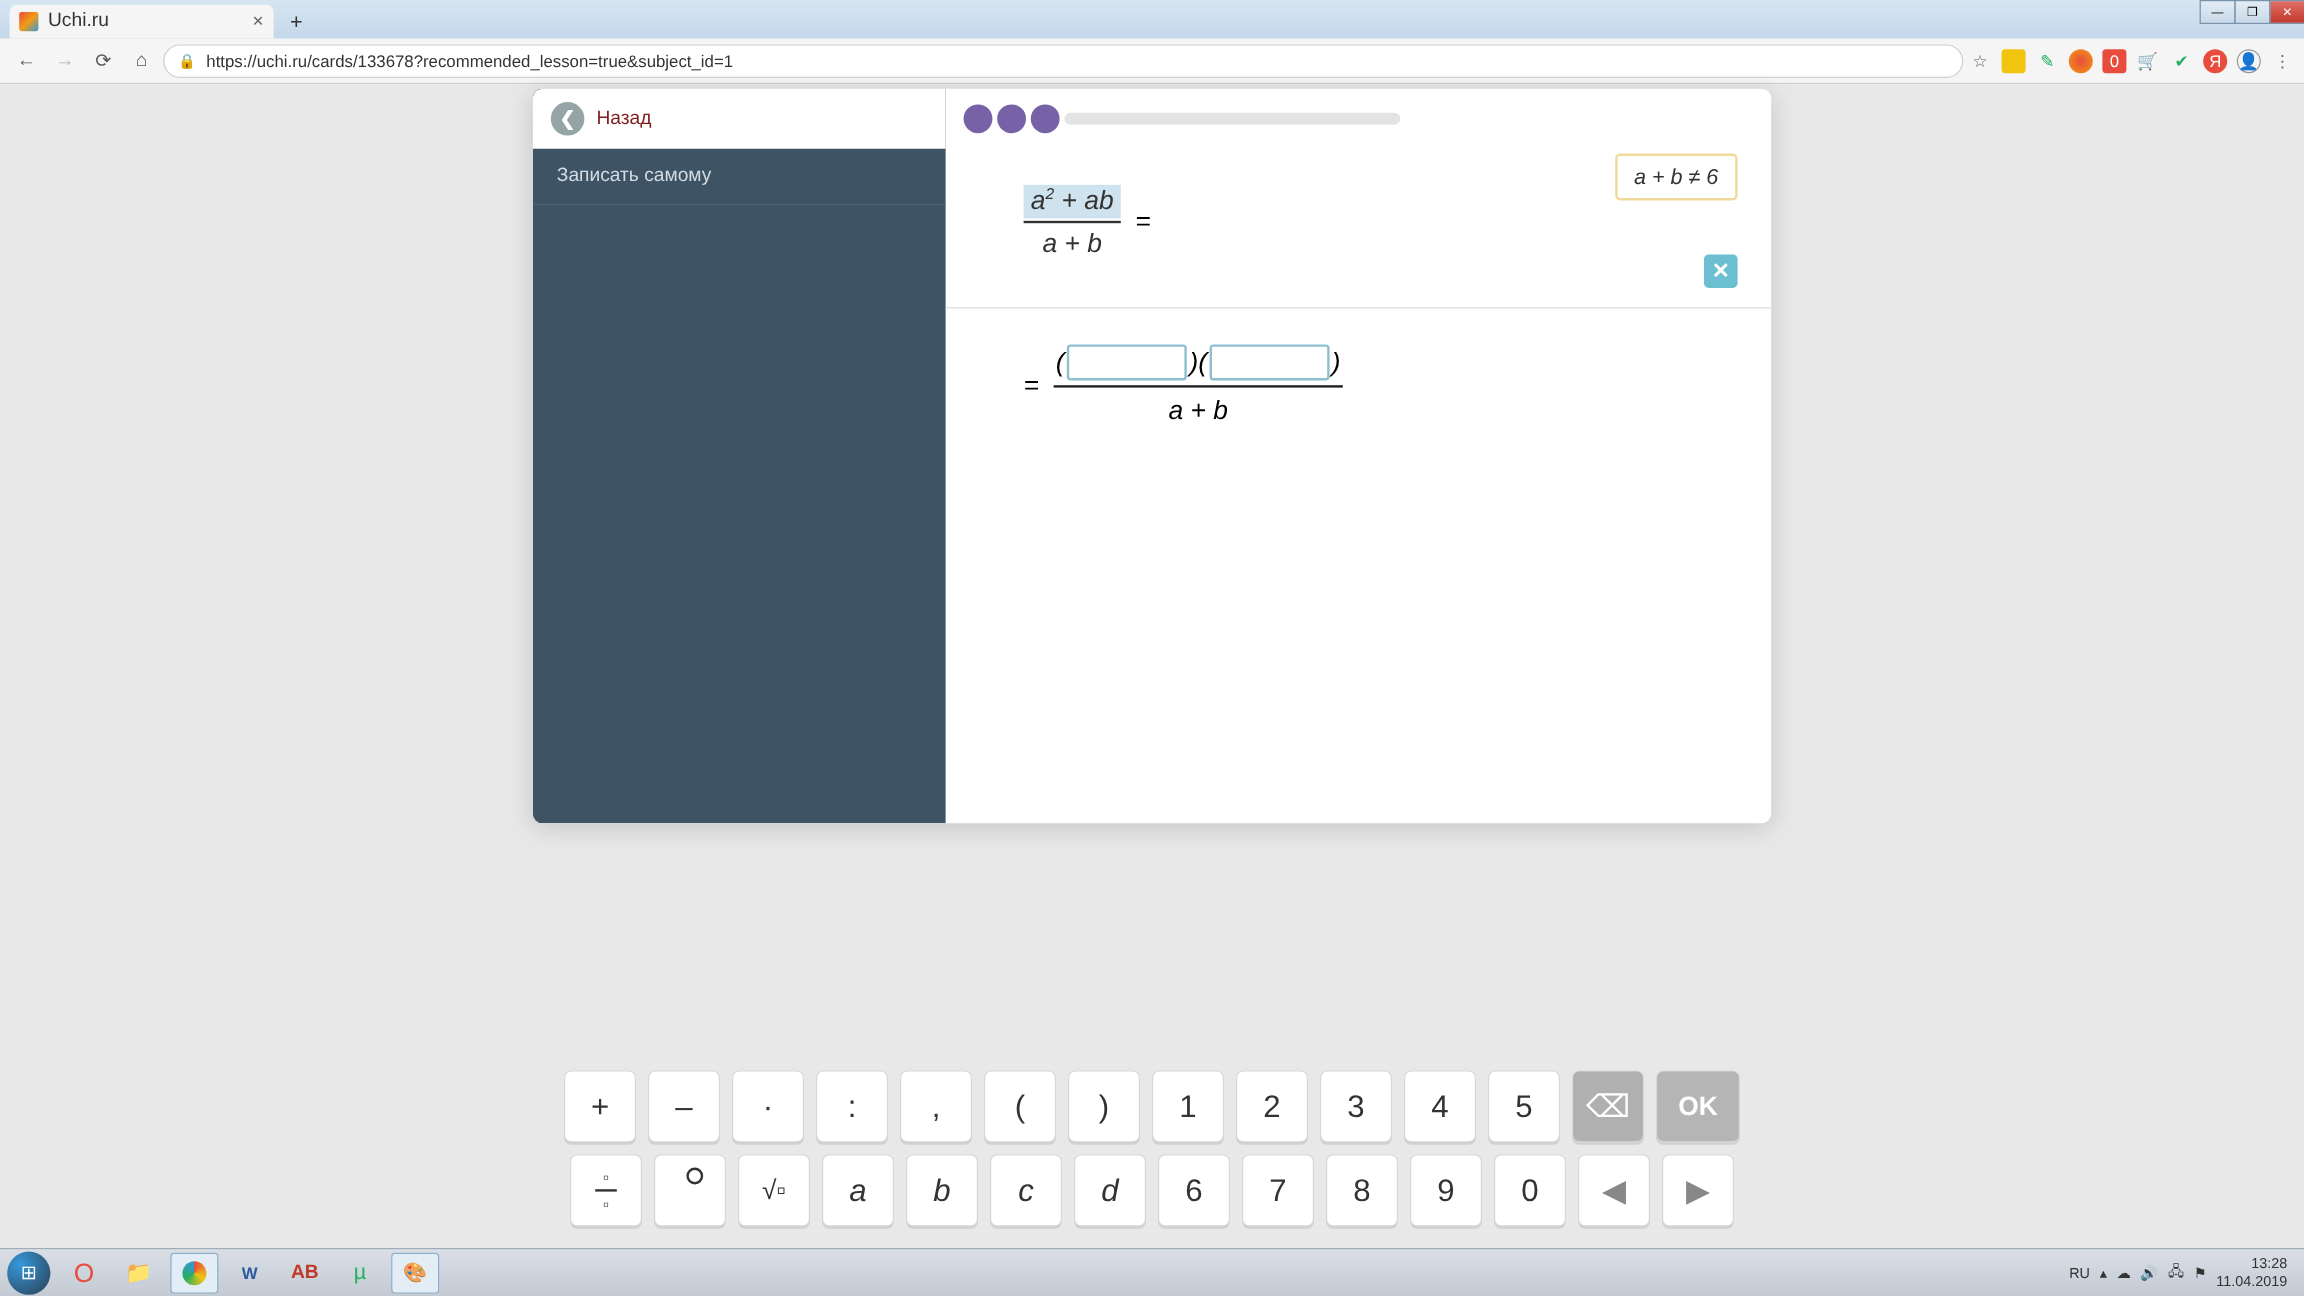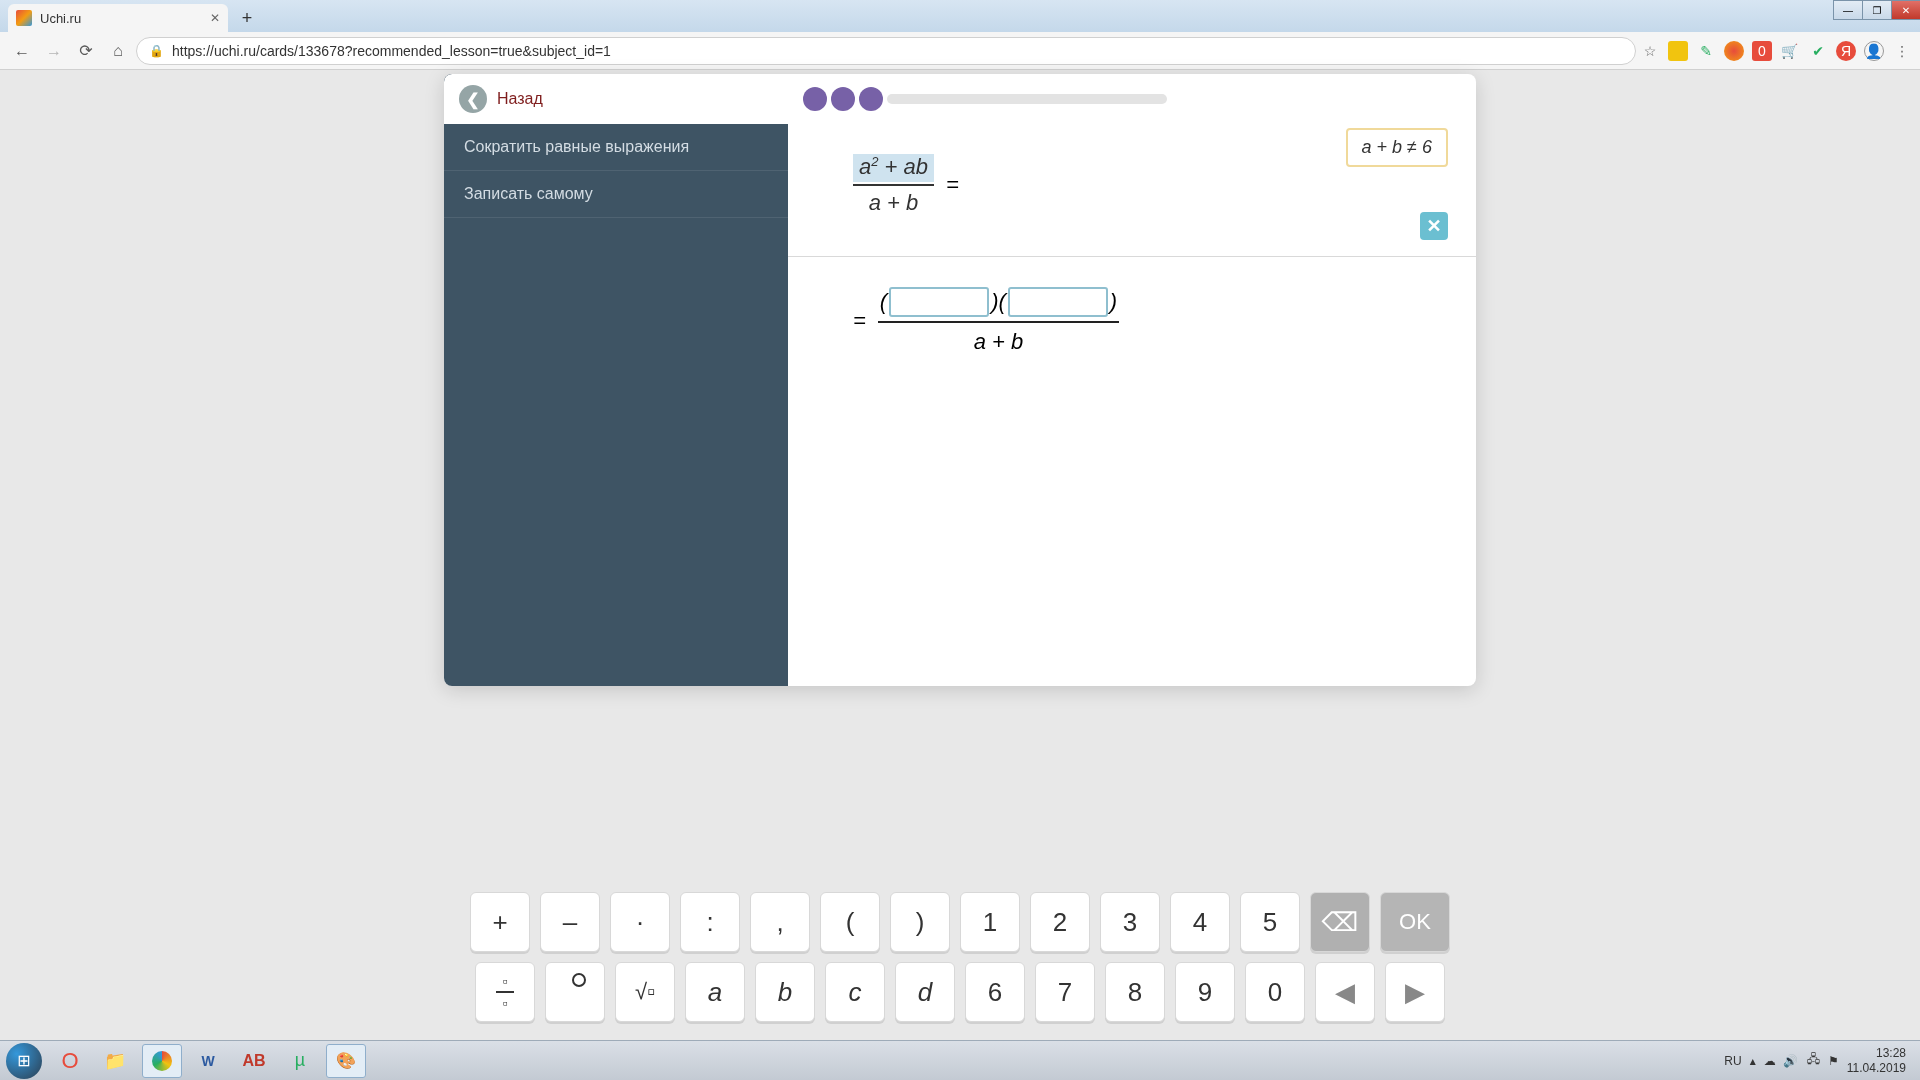--- a/index.html
+++ b/index.html
@@ -29,21 +29,21 @@
       border-radius: 6px 6px 0 0;
       position: relative;
       min-width: 220px;
     }
     .tab .favicon {
       width: 16px; height: 16px;
       background: linear-gradient(135deg, #e74c3c, #f39c12, #3498db);
       border-radius: 2px;
       margin-right: 8px;
     }
-    .tab .title { font-size: 13px; color: #333; }
+    .tab .title { font-size: 16px; color: #333; }
     .tab .close { position: absolute; right: 8px; font-size: 12px; color: #666; }
     .new-tab-btn {
       margin-left: 8px;
       width: 22px; height: 22px;
       color: #333;
       font-size: 18px;
       display: flex;
       align-items: center;
       justify-content: center;
       margin-bottom: 3px;
@@ -343,21 +343,21 @@
       border-radius: 6px;
       display: flex;
       align-items: center;
       justify-content: center;
       font-size: 26px;
       box-shadow: 0 2px 0 #d0d0d0;
       color: #333;
     }
     .key.italic { font-style: italic; }
     .key.special { background: #b0b0b0; color: #fff; }
-    .key.ok { background: #b5b5b5; color: #fff; font-size: 22px; font-weight: normal; width: 70px; }
+    .key.ok { background: #b5b5b5; color: #fff; font-size: 22px; font-weight: bold; width: 70px; }
     .frac-key {
       display: flex;
       flex-direction: column;
       align-items: center;
       font-size: 14px;
     }
     .frac-key .line { width: 18px; height: 2px; background: #333; margin: 2px 0; }
     .deg-key {
       position: relative;
     }
@@ -456,23 +456,20 @@
 </div>
 
 <div class="page-area">
 
   <div class="card">
 
     <div class="sidebar">
       <div class="back-row">
         <div class="back-btn">❮</div>
         <span class="back-text">Назад</span>
-      </div>
-      <div class="side-item">
-        <span>Сократить равные выражения</span>
       </div>
       <div class="side-item">
         <span>Записать самому</span>
       </div>
     </div>
 
     <div class="main-area">
       <div class="progress-row">
         <div class="dots">
           <div class="dot"></div>

